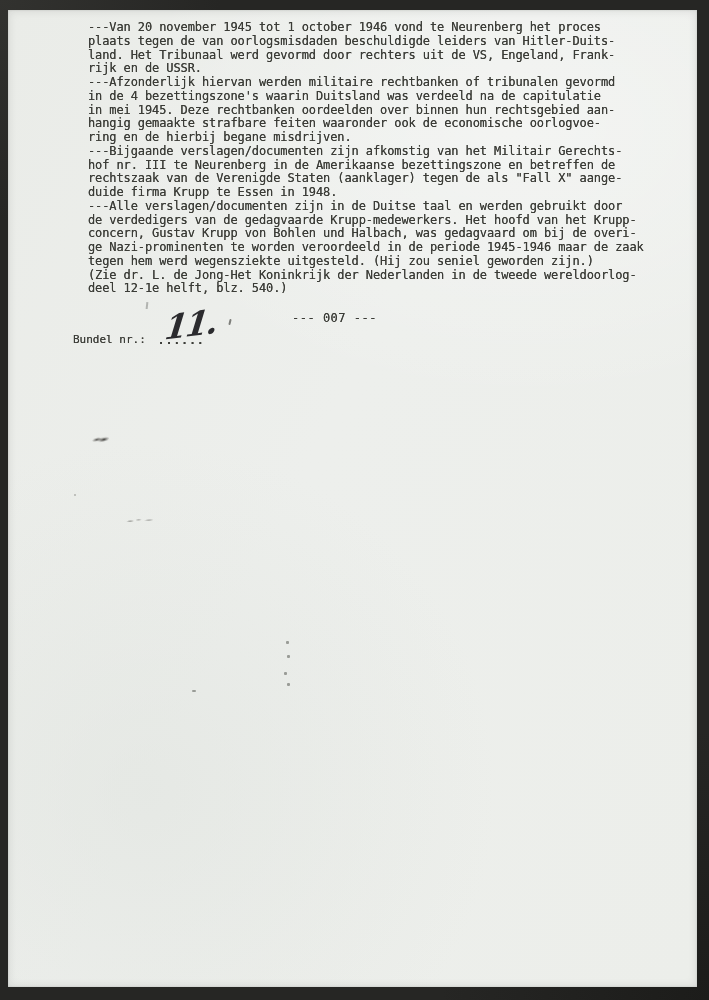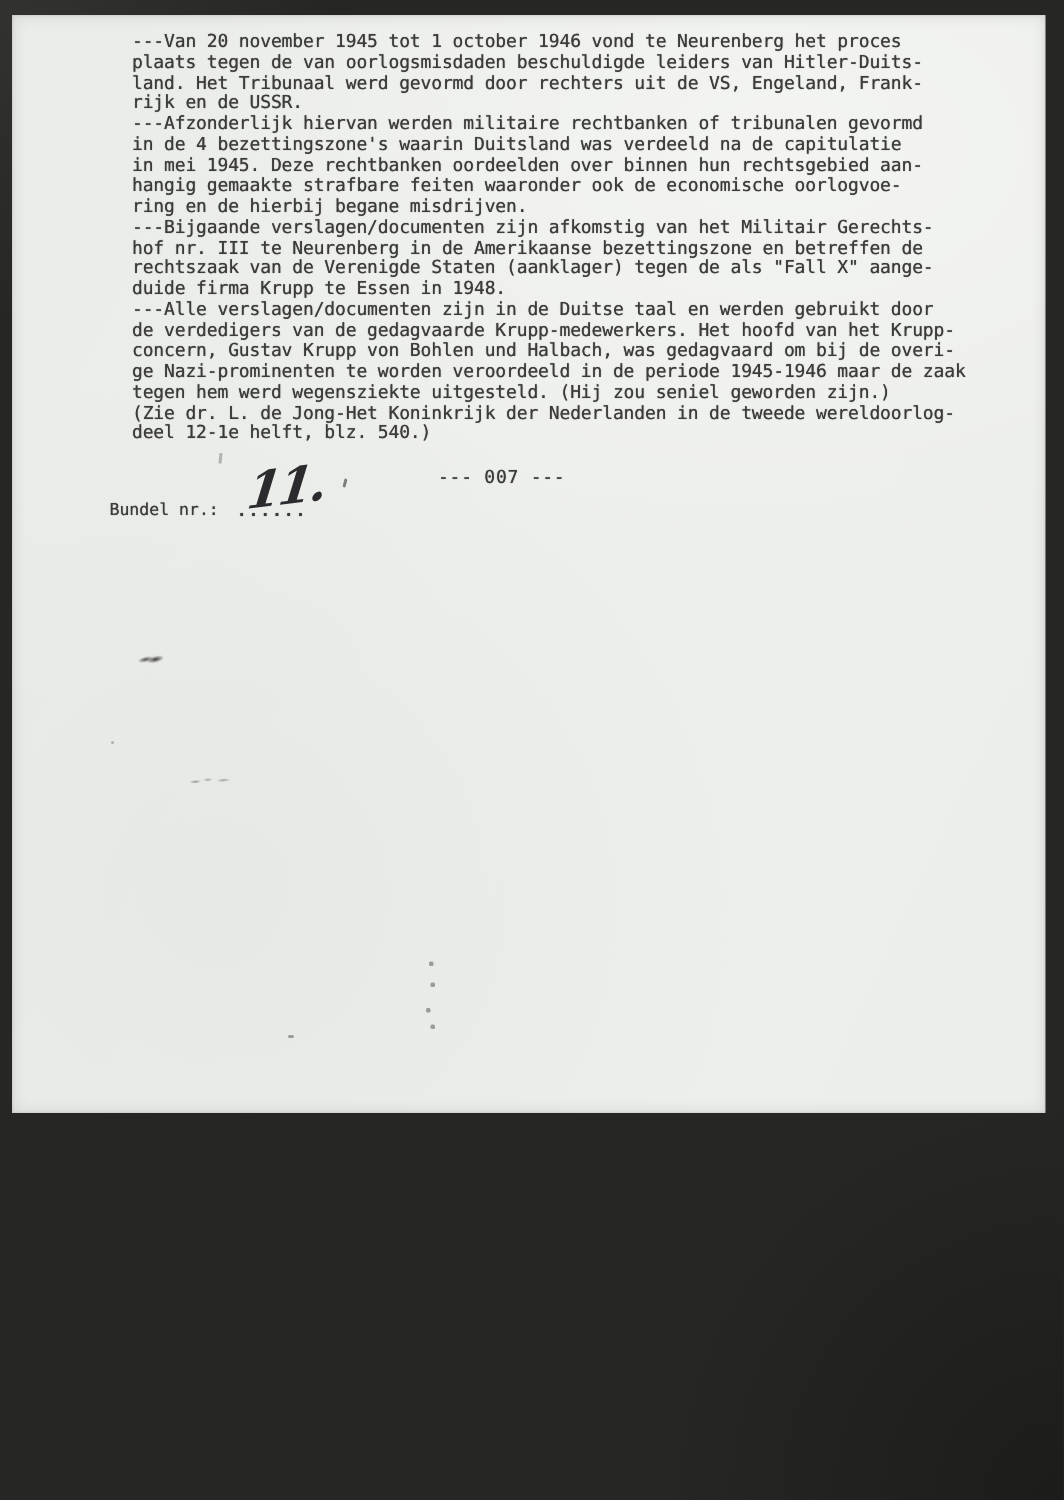--- a/index.html
+++ b/index.html
@@ -18,21 +18,21 @@
     background:
       radial-gradient(circle at 0% 0%, #32322f 0%, rgba(50,50,47,0) 18%),
       radial-gradient(circle at 100% 100%, #1c1c1a 0%, rgba(28,28,26,0) 22%),
       #262624;
   }
   .paper {
     position: absolute;
     left: 8px;
     top: 10px;
     width: 689px;
-    height: 732px;
+    height: 977px;
     background:
       radial-gradient(ellipse 600px 400px at 75% 12%, rgba(255,255,255,0.35), rgba(255,255,255,0) 70%),
       radial-gradient(ellipse 500px 500px at 20% 80%, rgba(222,226,221,0.5), rgba(222,226,221,0) 70%),
       linear-gradient(115deg, #eaece8 0%, #edefec 45%, #eceeea 100%);
     box-shadow: inset 0 0 10px rgba(40,42,38,0.12), inset 0 0 2px rgba(40,42,38,0.18);
   }
   .typed-body {
     position: absolute;
     left: 80px;
     top: 11px;

